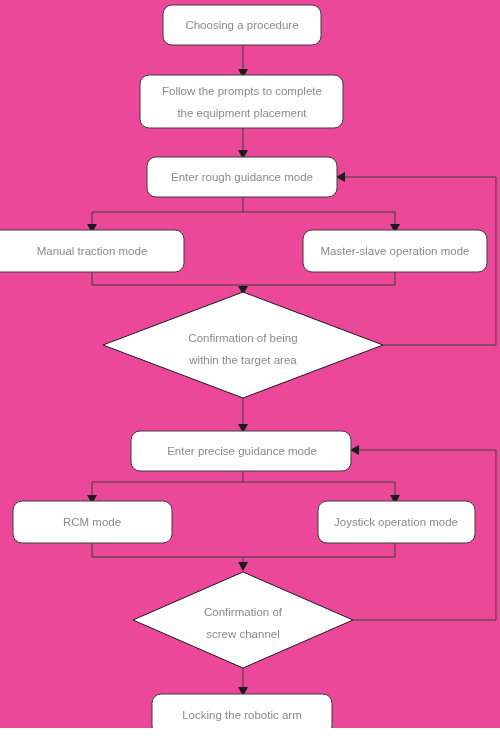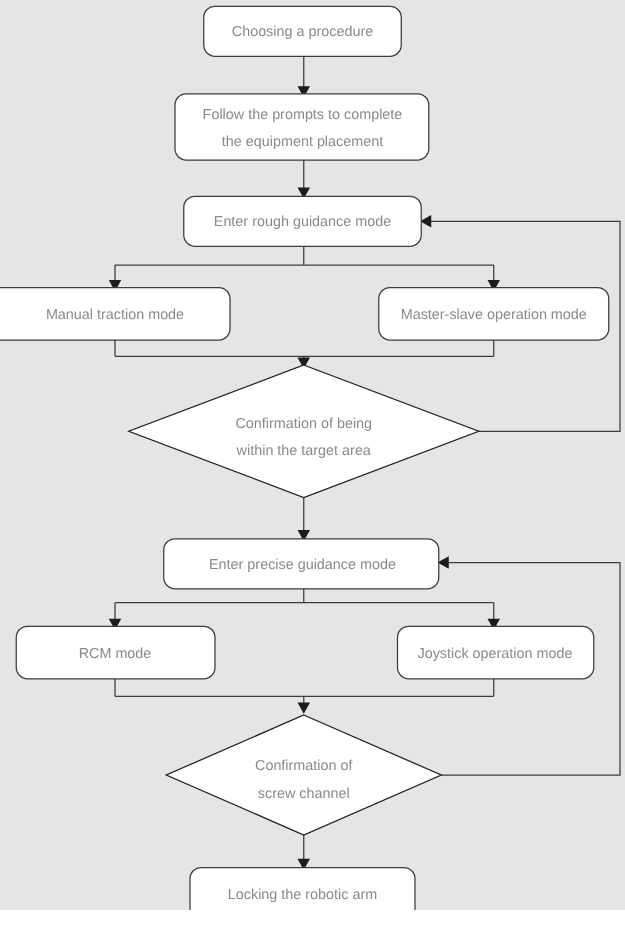--- a/index.html
+++ b/index.html
@@ -4,21 +4,21 @@
 <style>
   html, body {
     margin: 0;
     padding: 0;
     background: #ffffff;
   }
   #flow-root {
     position: relative;
     width: 500px;
     height: 728px;
-    background: #e5e5e5;
+    background: #ec4899;
     font-family: "Liberation Sans", sans-serif;
     overflow: hidden;
   }
   #flow-svg {
     position: absolute;
     top: 0;
     left: 0;
     width: 500px;
     height: 740px;
   }

